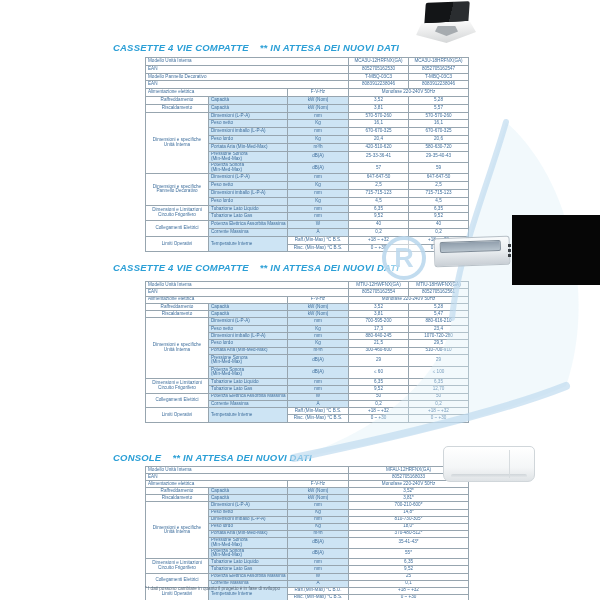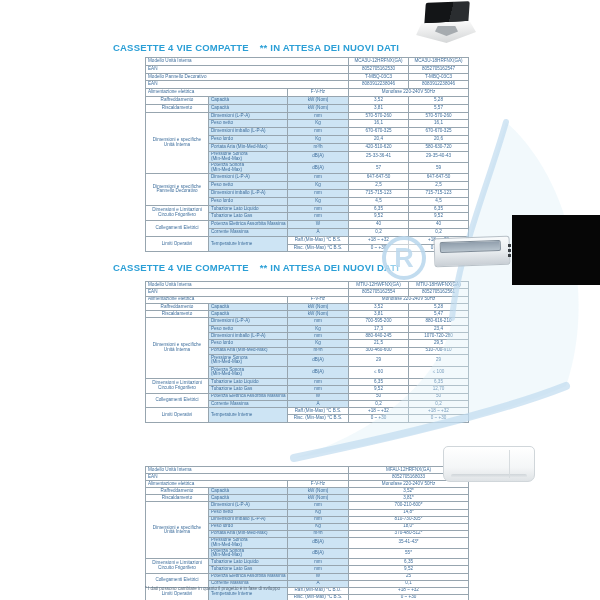--- a/index.html
+++ b/index.html
@@ -1,21 +1,21 @@
 <!DOCTYPE html>
 <html><head>
 <meta charset="utf-8">
 <style>
   html,body{margin:0;padding:0;background:#ffffff;}
   .page{position:relative;width:600px;height:600px;background:#ffffff;overflow:hidden;
         font-family:"Liberation Sans",sans-serif;}
 
   
   .sec-title{position:absolute;z-index:2;font-size:9.5px;font-weight:bold;color:#2b9fd6;
-             letter-spacing:0.2px;white-space:nowrap;}
+             letter-spacing:0.2px;white-space:nowrap;font-style:italic;}
   .sec-title .notice{margin-left:11px;}
   .pos-title1{left:113px;top:42px;}
   .pos-title2{left:113px;top:262px;}
   .pos-title3{left:113px;top:452px;}
 
   
   .tablewrap{position:absolute;z-index:2;}
   .pos-t1{left:145px;top:57px;}
   .pos-t2{left:145px;top:281px;}
   .pos-t3{left:145px;top:466px;}
@@ -364,20 +364,23 @@
           </tr>
           <tr>
             <td class="c-pu">Risc. (Min-Max) °C B.S.</td>
             <td class="c-v">0 ~ +30</td>
             <td class="c-v">0 ~ +30</td>
           </tr>
         </tbody>
       </table>
     </div>
 
+  <div class="sec-title pos-title3">
+    <span>CONSOLE</span><span class="notice">** IN ATTESA DEI NUOVI DATI</span>
+  </div>
   <div class="tablewrap pos-t3">
       <table class="t3">
         <colgroup>
           <col style="width: 63px;">
           <col style="width: 79px;">
           <col style="width: 61px;">
           <col style="width: 60px;">
           <col style="width: 60px;">
         </colgroup>
         <tbody>

